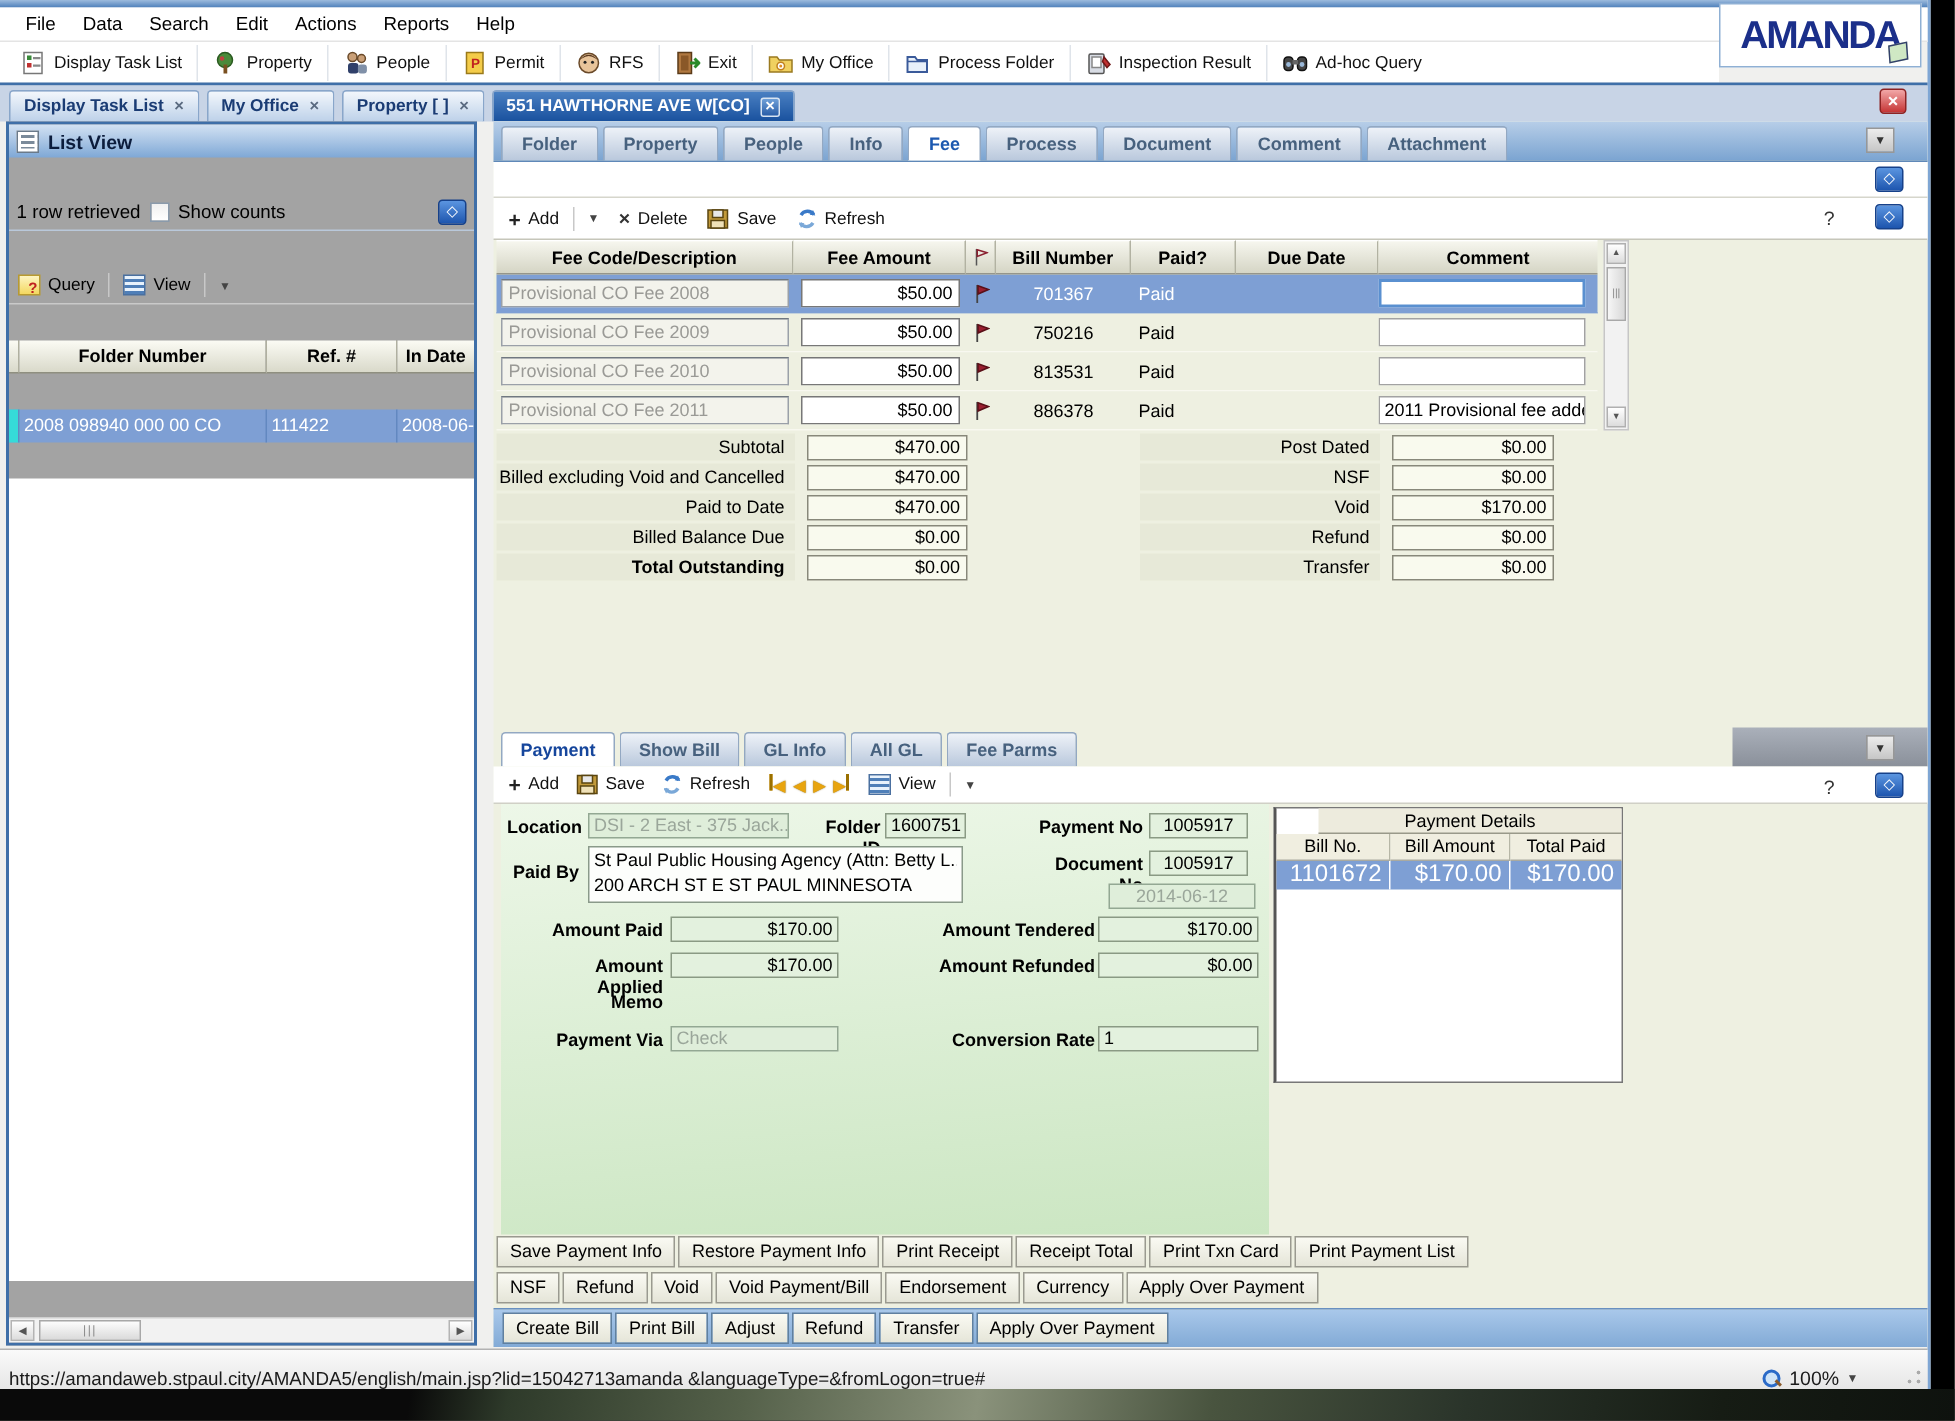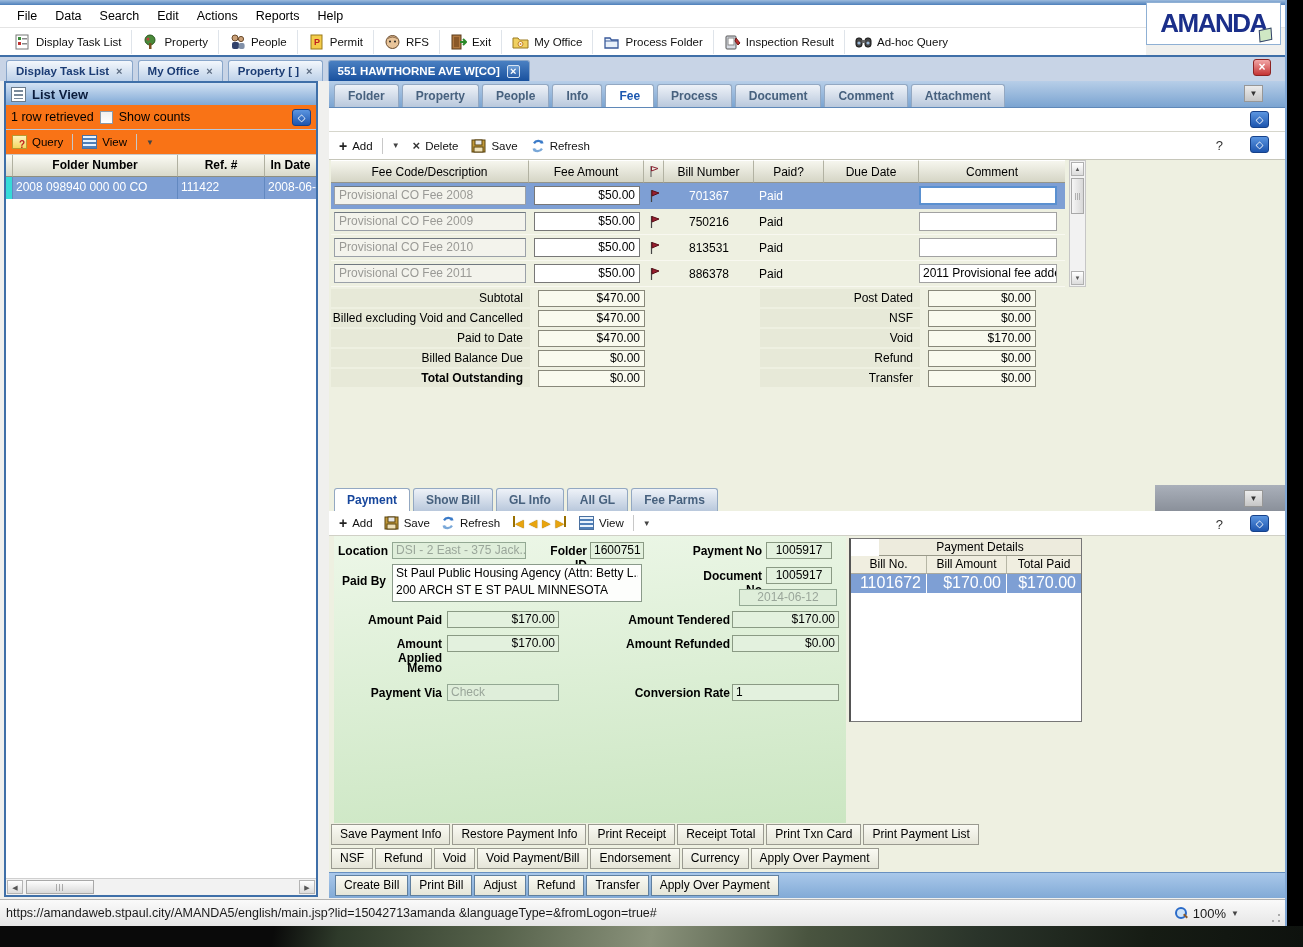--- a/index.html
+++ b/index.html
@@ -21,21 +21,21 @@
 
   
   #mdi-strip { left:0; top:57px; width:100%; height:24px; background:#c8d4e6; display:flex; align-items:flex-end; padding-left:6px; gap:5px; }
   .mdi-tab { display:flex; align-items:center; gap:7px; height:21px; padding:0 9px; background:linear-gradient(#f3f7fc,#bdd1e9); border:1px solid #89a6ca; border-bottom:none; border-radius:3px 3px 0 0; color:#1b3c74; font-weight:bold; font-size:11.5px; }
   .mdi-tab .x { color:#5a6a80; font-size:11px; font-weight:bold; }
   .mdi-tab.active { background:linear-gradient(#4a80c2,#19519e); color:#fff; }
   .mdi-tab.active .x { color:#fff; background:linear-gradient(#6fa0d8,#2a5ea8); border:1px solid #d8e4f2; width:13px; height:13px; line-height:11px; text-align:center; border-radius:2px; }
   #mdi-close { left:1253px; top:59px; width:18px; height:17px; background:linear-gradient(#f2a7a7,#c53434); border:1px solid #8d2323; border-radius:3px; color:#fff; font-weight:bold; font-size:12px; text-align:center; line-height:15px; }
 
   
-  #left-panel { left:4px; top:81px; width:314px; height:816px; background:#f97316; border:2px solid #3f6fa8; display:flex; flex-direction:column; }
+  #left-panel { left:4px; top:81px; width:314px; height:816px; background:#a3a3a3; border:2px solid #3f6fa8; display:flex; flex-direction:column;gap:24px; }
   #lv-header { height:22px; background:linear-gradient(#d3e2f3,#7fa8d6); display:flex; align-items:center; gap:6px; padding-left:5px; }
   #lv-header .t { font-weight:bold; font-size:13px; color:#0b1c3c; }
   .list-ico { width:15px; height:15px; background:#fff; border:1px solid #6a7a8a; box-shadow:inset 0 0 0 2px #fff; background-image:repeating-linear-gradient(#fff 0 2px,#7a8a9a 2px 4px); }
   #lv-status { height:25px; display:flex; align-items:center; gap:6px; padding:0 5px; border-bottom:1px solid #b9c8da; font-size:12.5px; }
   .checkbox { width:13px; height:13px; background:linear-gradient(#f0f0f0,#fff); border:1px solid #8a9aab; }
   #lv-tools { height:25px; display:flex; align-items:center; gap:5px; padding:0 6px; border-bottom:1px solid #c9c9c9; font-size:11.5px; }
   .v-sep { width:1px; height:16px; background:#c8c8c8; margin:0 4px; }
   .q-ico { width:15px; height:14px; background:linear-gradient(#fdf4c0,#f4d860); border:1px solid #b89a30; position:relative; }
   .q-ico:after { content:"?"; position:absolute; right:1px; bottom:-2px; color:#c02020; font-weight:bold; font-size:10px; }
   .view-ico { width:15px; height:14px; background:linear-gradient(#cfe2f4,#6f9fd0); border:1px solid #4a70a0; background-image:repeating-linear-gradient(#e8f2fc 0 2px,#4f7fb8 2px 4px); }
@@ -61,21 +61,21 @@
   #gap-row1 .diamond-btn { position:absolute; right:16px; top:3px; }
   .mini-toolbar { display:flex; align-items:center; gap:5px; padding-left:10px; background:#fff; font-size:11.5px; color:#111; }
   #fee-toolbar { left:0; top:51px; width:100%; height:28px; border-bottom:1px solid #c6c6ba; }
   .plus-g { font-size:14px; font-weight:bold; color:#222; }
   .x-g { font-size:13px; font-weight:bold; color:#333; }
   .help-q { position:absolute; right:62px; top:6px; font-size:13px; color:#333; }
   .tb-diamond { position:absolute; right:16px; top:4px; }
 
   
   #fee-table { left:2px; top:79px; width:734px; }
-  #fee-thead { display:flex; height:23px; }
+  #fee-thead { display:flex; height:23px;font-weight:bold; }
   .fh-cell { background:linear-gradient(#f6f6ee,#d5d5c5); border-right:1px solid #b2b2a2; border-top:1px solid #fff; border-bottom:1px solid #95958a; font-size:12px; text-align:center; line-height:22px; display:flex; align-items:center; justify-content:center; }
   .fee-row { display:flex; align-items:center; height:26px; background:#eef0e1; border-bottom:1px solid #f8f8f0; }
   .fee-row.sel { background:#7e9fd4; color:#fff; border-bottom:1px solid #7e9fd4; }
   .cell { overflow:hidden; white-space:nowrap; }
   .code-box { width:192px; height:19px; margin-left:3px; background:#f3f3ec; border:1px solid #9aa0a8; border-top-color:#707880; color:#9a9a96; font-size:12px; line-height:17px; padding-left:4px; }
   .amt-box { width:106px; height:19px; margin-left:5px; background:#fff; border:1px solid #777; text-align:right; padding-right:4px; font-size:12px; line-height:17px; color:#000; }
   .cmt-box { width:138px; height:19px; background:#fff; border:1px solid #a2a2a2; font-size:12px; line-height:17px; padding-left:3px; overflow:hidden; white-space:nowrap; color:#000; }
   .cmt-box.focus { border:2px solid #5a90d0; }
   #fee-vscroll { left:740px; top:79px; width:17px; height:127px; background:#f2f2f2; border:1px solid #c6c6c6; }
   .vscr-btn { position:absolute; left:1px; width:13px; height:14px; background:linear-gradient(#fff,#dcdcdc); border:1px solid #b0b0b0; font-size:6px; color:#555; text-align:center; line-height:13px; }
@@ -115,21 +115,21 @@
   #pd-row { display:flex; height:19px; background:#7e9fd4; color:#fff; font-size:16px; }
   .pd-c { border-right:1px solid #fff; text-align:right; padding-right:5px; line-height:18px; }
 
   
   .btn-row { position:absolute; left:2px; display:flex; gap:2px; }
   .act-btn { height:21px; padding:0 8px; background:linear-gradient(#fafaf3,#e5e5d8); border:1px solid #9a9a90; font-size:12px; color:#000; line-height:19px; white-space:nowrap; }
   #blue-strip { left:0; top:791px; width:100%; height:26px; background:linear-gradient(#a9c8ea,#82aad6); border-top:1px solid #6890c0; }
   #blue-strip .act-btn { border:1px solid #60809f; }
 
   
-  #statusbar { left:0; top:899px; width:100%; height:27px; background:linear-gradient(#fafafa,#e6e6e6); border-top:1px solid #b2b2b2; display:flex; align-items:center; padding:0 6px; font-size:12.5px; color:#1a1a1a; }
+  #statusbar { left:0; top:899px; width:100%; height:27px; background:linear-gradient(#fafafa,#e6e6e6); border-top:1px solid #b2b2b2; display:flex; align-items:flex-end; padding:0 6px; font-size:12.5px; color:#1a1a1a; }
   #status-zoom { position:absolute; right:46px; display:flex; align-items:center; gap:5px; font-size:13px; }
   .mag { width:14px; height:14px; position:relative; }
   .mag:before { content:""; position:absolute; left:1px; top:1px; width:8px; height:8px; border:2px solid #2a6ac8; border-radius:50%; background:#cfe4f8; }
   .mag:after { content:""; position:absolute; left:9px; top:9px; width:5px; height:2px; background:#8a5a2a; transform:rotate(45deg); }
   #grip { position:absolute; right:4px; bottom:3px; width:10px; height:10px; background:
     radial-gradient(circle at 8px 2px,#aaa 1px,transparent 1.5px),
     radial-gradient(circle at 8px 8px,#aaa 1px,transparent 1.5px),
     radial-gradient(circle at 2px 8px,#aaa 1px,transparent 1.5px); }
 
   

